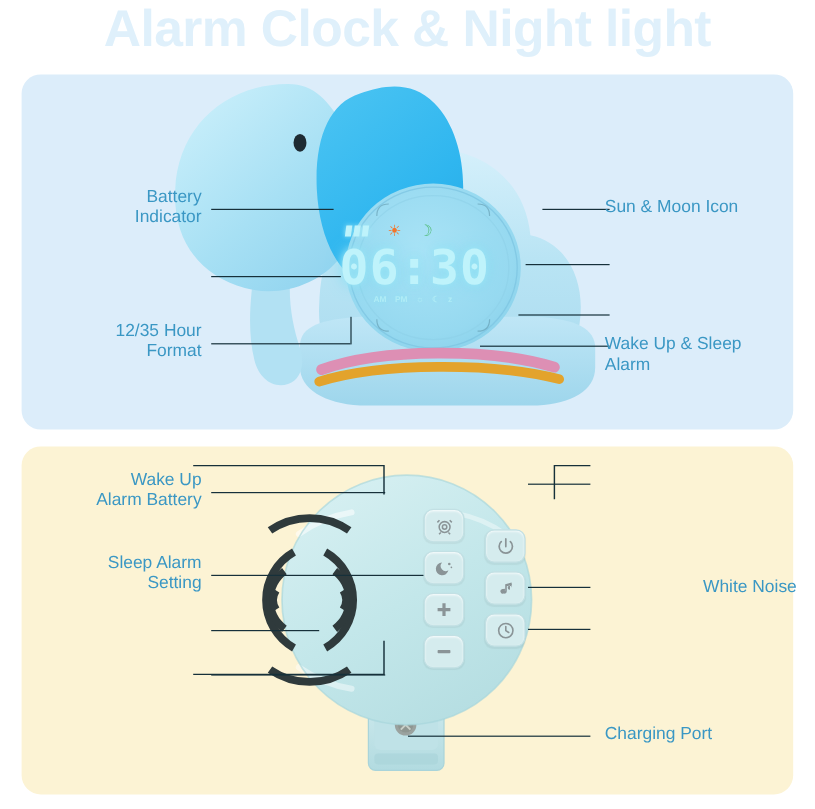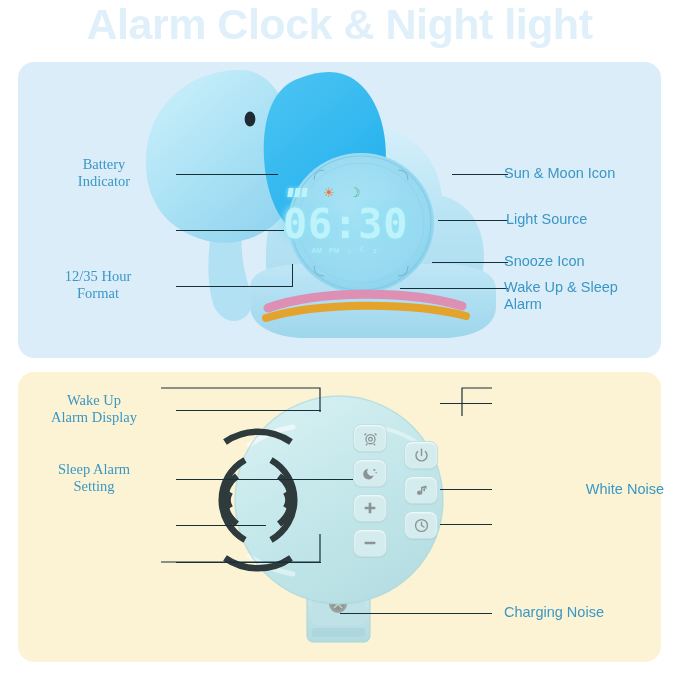--- a/index.html
+++ b/index.html
@@ -39,21 +39,21 @@
 
   
   .lbl{
     position:absolute;
     color:#3a97c4;
     font-size:14.5px;
     line-height:17px;
     white-space:pre-line;
     z-index:6;
   }
-  .lbl.r{text-align:center;font-family:Liberation Serif, serif;}
+  .lbl.r{text-align:right;}
   .lbl.l{text-align:left;}
 
   
   .line{position:absolute;background:#16303a;height:1.2px;z-index:5;}
   .vline{position:absolute;background:#16303a;width:1.2px;z-index:5;}
 
   
   #topart{position:absolute;left:18px;top:62px;width:643px;height:296px;overflow:hidden;border-radius:16px;z-index:3;}
   #topart svg, #botart svg{display:block;}
 
@@ -204,24 +204,22 @@
 
   <div class="lbl r" style="left:28px;top:268px;width:140px;">12/35 Hour
 Format</div>
   <div class="line" style="left:176px;top:286px;width:116px;"></div>
   <div class="vline" style="left:292px;top:264px;height:23px;"></div>
 
   <div class="line" style="left:452px;top:174px;width:56px;"></div>
   <div class="lbl l" style="left:504px;top:165px;width:160px;">Sun &amp; Moon Icon</div>
 
   <div class="line" style="left:438px;top:220px;width:70px;"></div>
-  <div class="lbl l" style="left:506px;top:211px;width:160px;">Light Source</div>
 
   <div class="line" style="left:432px;top:262px;width:76px;"></div>
-  <div class="lbl l" style="left:504px;top:253px;width:160px;">Snooze Icon</div>
 
   <div class="line" style="left:400px;top:288px;width:108px;"></div>
   <div class="lbl l" style="left:504px;top:279px;width:170px;">Wake Up &amp; Sleep
 Alarm</div>
 
   <div class="panel panel-bottom"></div>
 
   <div id="botart">
     <svg width="643" height="290" viewBox="0 0 643 290">
       <defs>
@@ -312,34 +310,34 @@
     </svg>
   </div>
   <div class="btn" style="left:404px;top:511px;">
     <svg width="17" height="17" viewBox="0 0 24 24" fill="none" stroke="currentColor" stroke-width="1.9" stroke-linecap="round">
       <circle cx="12" cy="12" r="8.4"></circle>
         <path d="M12 7.2 V12 l3.4 2.2"></path>
     </svg>
   </div>
 
   <div class="lbl r" style="left:20px;top:392px;width:148px;">Wake Up
-Alarm Display</div>
+Alarm Battery</div>
   <div class="line" style="left:176px;top:410px;width:145px;"></div>
 
   <div class="lbl r" style="left:20px;top:461px;width:148px;">Sleep Alarm
 Setting</div>
   <div class="line" style="left:176px;top:479px;width:177px;"></div>
 
   <div class="line" style="left:176px;top:525px;width:90px;"></div>
 
   <div class="line" style="left:176px;top:562px;width:145px;"></div>
 
   <div class="line" style="left:440px;top:403px;width:52px;"></div>
 
   <div class="line" style="left:440px;top:489px;width:52px;"></div>
   <div class="lbl l" style="left:504px;top:481px;width:160px;text-align:right;">White Noise</div>
 
   <div class="line" style="left:440px;top:524px;width:52px;"></div>
 
   <div class="line" style="left:340px;top:613px;width:152px;"></div>
-  <div class="lbl l" style="left:504px;top:604px;width:160px;">Charging Noise</div>
+  <div class="lbl l" style="left:504px;top:604px;width:160px;">Charging Port</div>
 
 </div>
 
 </body></html>

